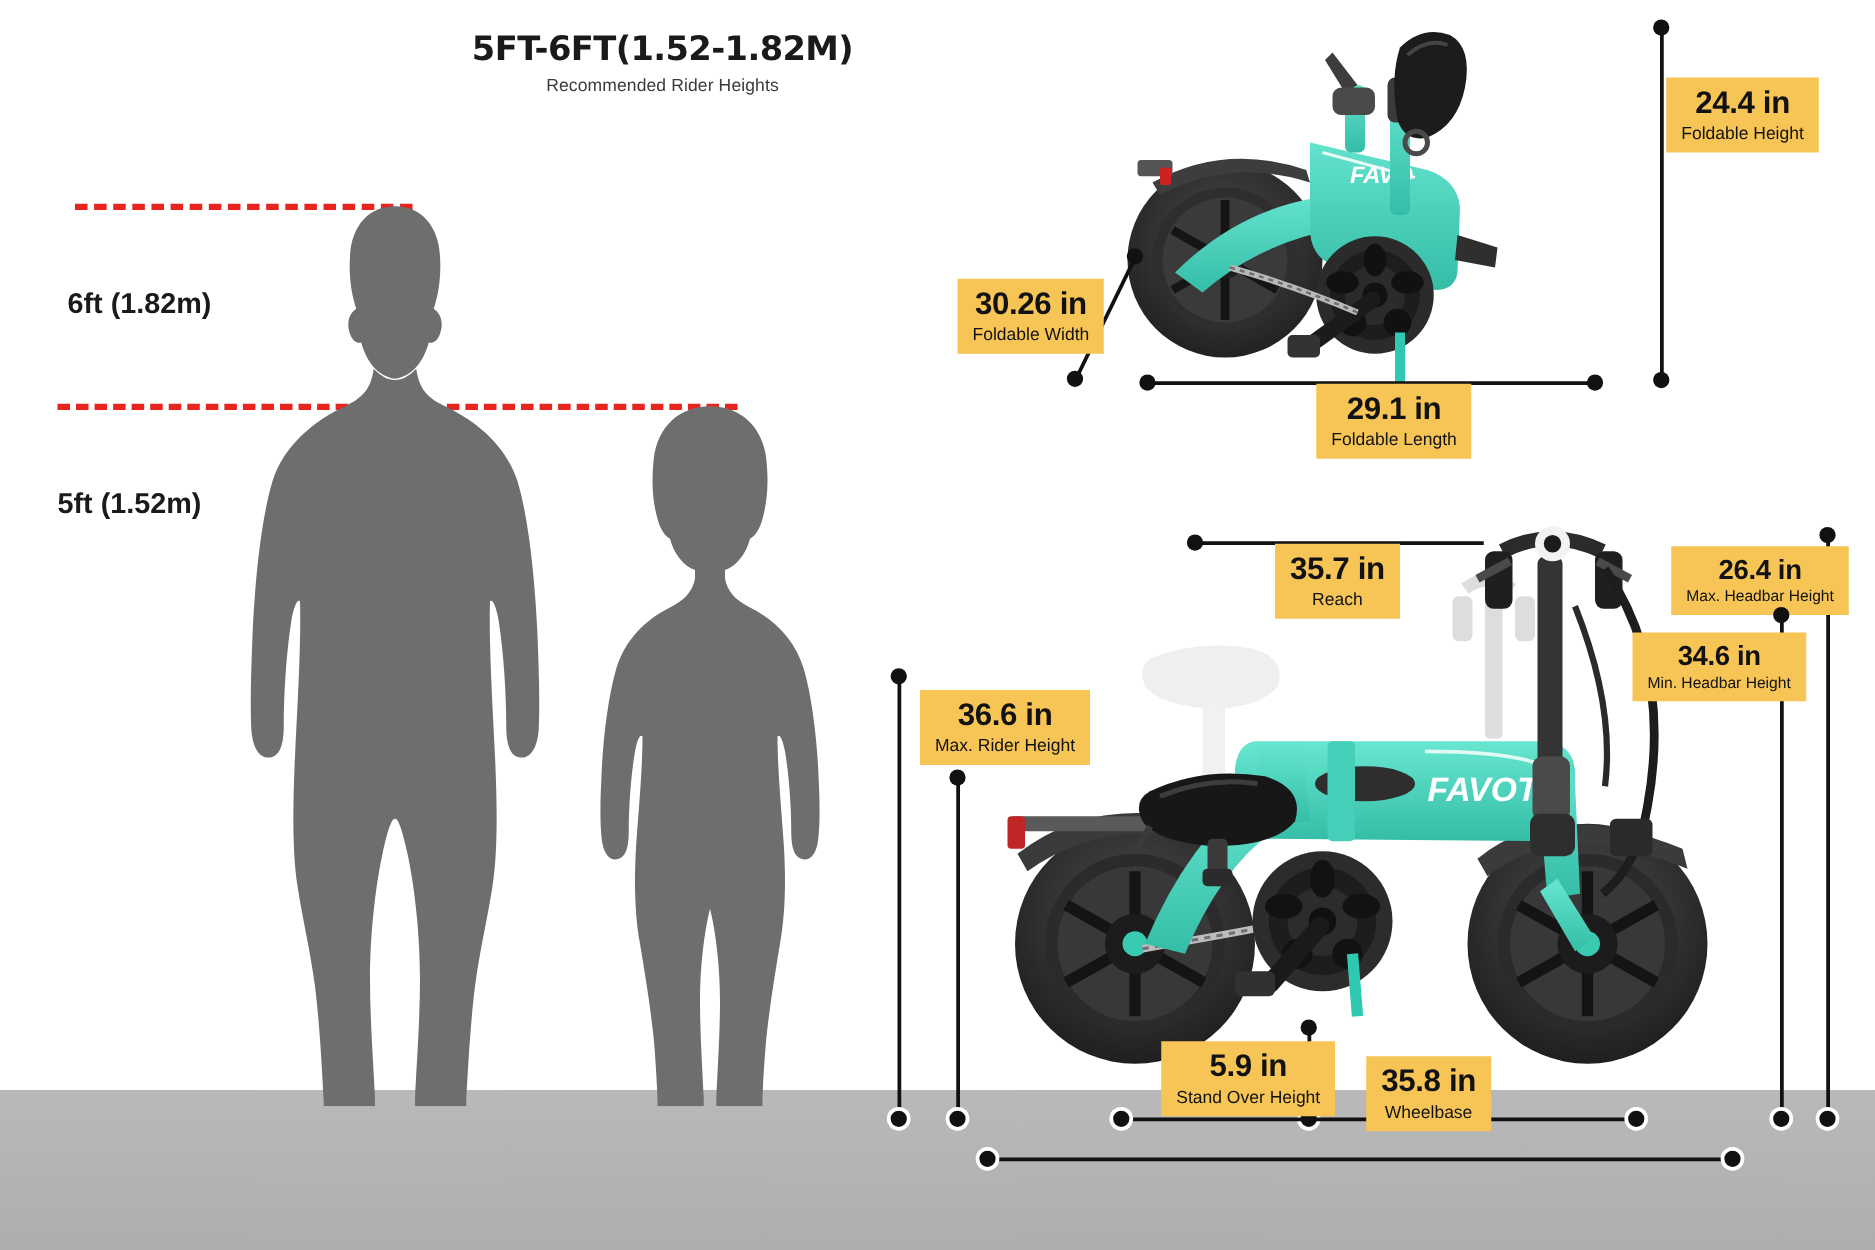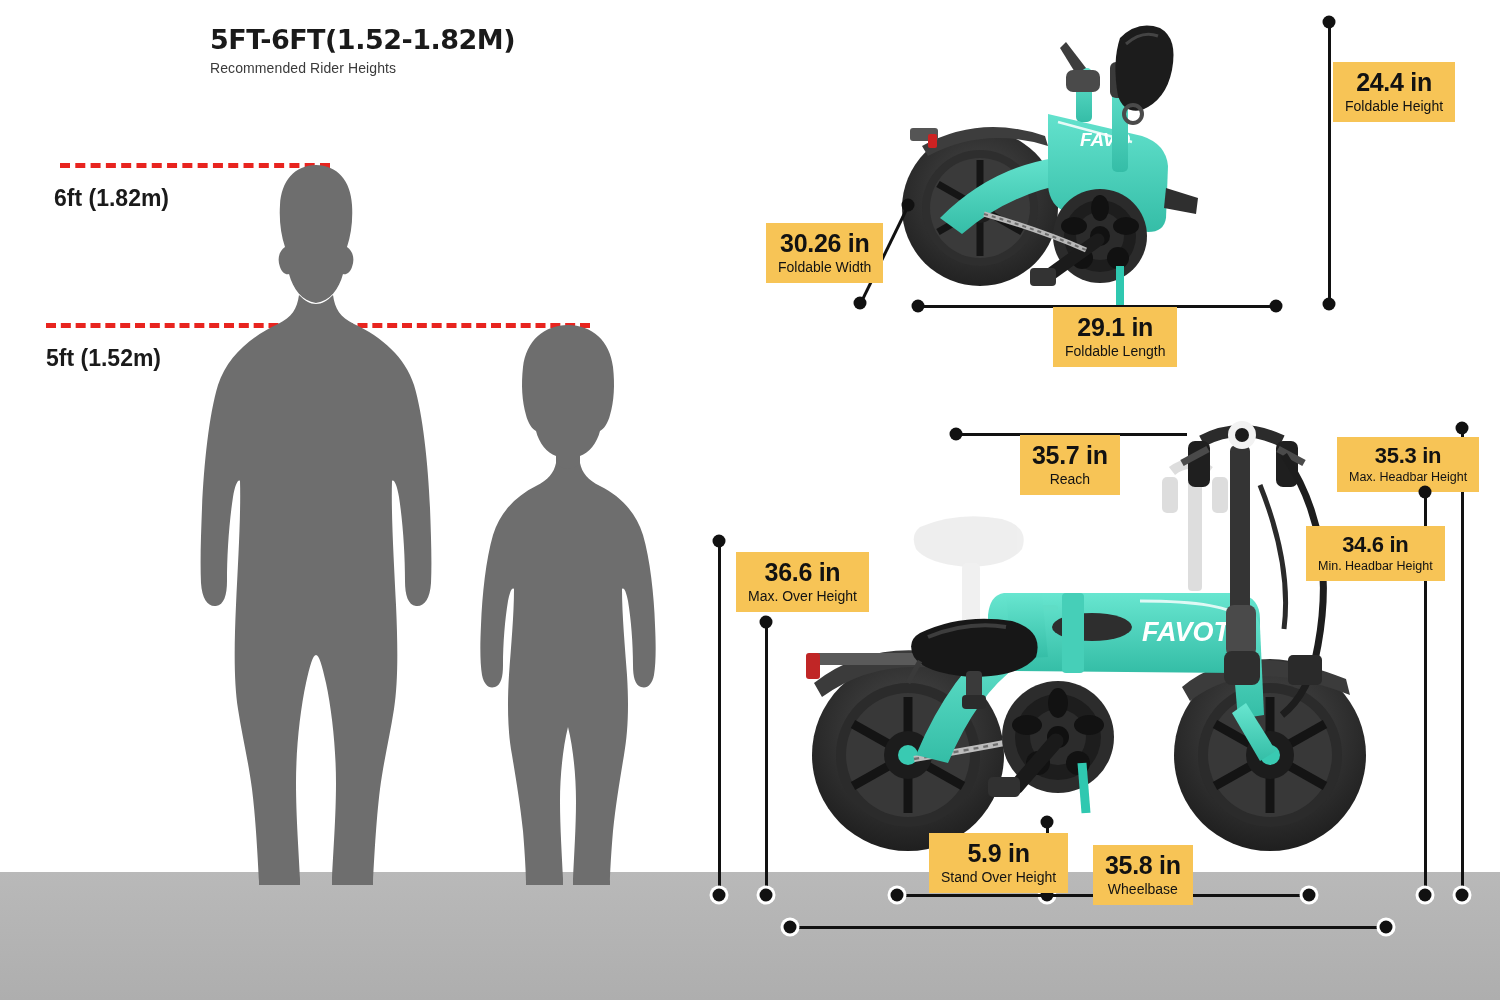--- a/index.html
+++ b/index.html
@@ -12,35 +12,36 @@
   }
   #stage { position: absolute; inset: 0; width: 1500px; height: 1000px; }
 
   
   .ground {
     position: absolute; left: 0; top: 872px; width: 1500px; height: 128px;
     background: linear-gradient(180deg,#b9b9b9 0%,#b3b3b3 55%,#aeaeae 100%);
   }
 
   
-  .title-block { position: absolute; left: 210px; top: 24px; width: 640px; text-align: left; }
+  .title-block { position: absolute; left: 210px; top: 24px; width: 640px; text-align: center; }
   .title-main {
     font-size: 27px; font-weight: 800; color: #1a1a1a; letter-spacing: -0.5px;
     font-family: "DejaVu Sans", sans-serif;
   }
   .title-sub { font-size: 14px; color: #3a3a3a; margin-top: 5px; letter-spacing: 0.1px; }
 
   
   .dashline {
     position: absolute; height: 0;
     border-top: 5px dashed #e8241f;
   }
   .height-label {
     position: absolute; font-size: 23px; font-weight: 700; color: #1a1a1a;
     white-space: nowrap;
+    margin-top: 44px;
   }
 
   
   .silo { position: absolute; }
   .silo svg { display: block; }
 
   
   .photo { position: absolute; }
   .photo svg { display: block; }
 
@@ -414,38 +415,38 @@
   <div class="dot" style="left:956px; top:434px;"></div>
   <div class="badge" style="left:1020px; top:435px;">
     <div class="val">35.7 in</div>
     <div class="cap">Reach</div>
   </div>
 
   <div class="mline v" style="left:1461px; top:428px; height:467px;"></div>
   <div class="dot" style="left:1462px; top:428px;"></div>
   <div class="dot ring" style="left:1462px; top:895px;"></div>
   <div class="badge small" style="left:1337px; top:437px;">
-    <div class="val">35.3 in</div>
+    <div class="val">26.4 in</div>
     <div class="cap">Max. Headbar Height</div>
   </div>
 
   <div class="mline v" style="left:1424px; top:492px; height:403px;"></div>
   <div class="dot" style="left:1425px; top:492px;"></div>
   <div class="dot ring" style="left:1425px; top:895px;"></div>
-  <div class="badge small" style="left:1306px; top:526px;">
+  <div class="badge small" style="left:1306px; top:506px;">
     <div class="val">34.6 in</div>
     <div class="cap">Min. Headbar Height</div>
   </div>
 
   <div class="mline v" style="left:718px; top:541px; height:354px;"></div>
   <div class="dot" style="left:719px; top:541px;"></div>
   <div class="dot ring" style="left:719px; top:895px;"></div>
   <div class="badge" style="left:722px; top:552px;margin-left:14px;">
     <div class="val">36.6 in</div>
-    <div class="cap">Max. Over Height</div>
+    <div class="cap">Max. Rider Height</div>
   </div>
 
   <div class="mline v" style="left:765px; top:622px; height:273px;"></div>
   <div class="dot" style="left:766px; top:622px;"></div>
   <div class="dot ring" style="left:766px; top:895px;"></div>
 
   <div class="mline v" style="left:1046px; top:822px; height:73px;"></div>
   <div class="dot" style="left:1047px; top:822px;"></div>
   <div class="dot ring" style="left:1047px; top:895px;"></div>
   <div class="badge" style="left:929px; top:833px;">

